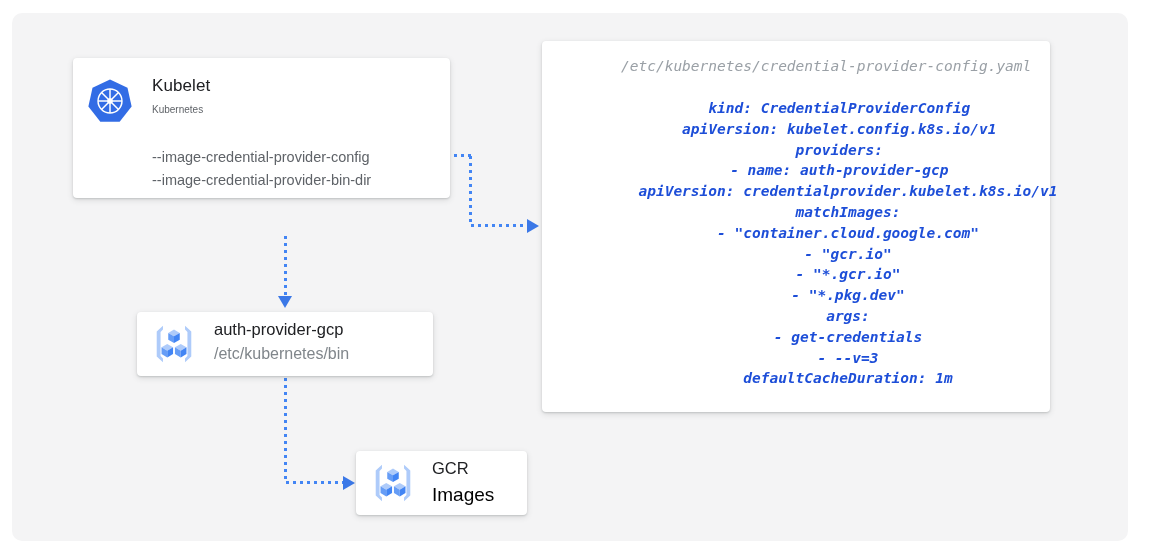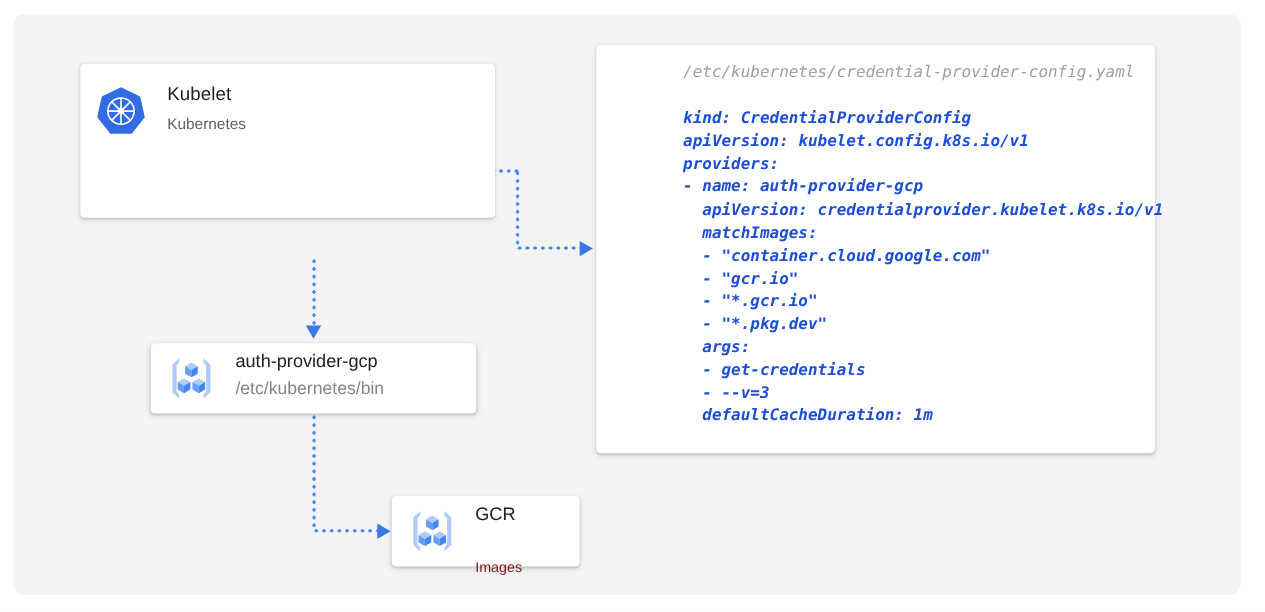--- a/index.html
+++ b/index.html
@@ -60,21 +60,21 @@
     left: 79px;
     top: 18px;
     font-size: 17px;
     color: #202124;
     letter-spacing: .1px;
   }
   #kubelet-card .subtitle {
     position: absolute;
     left: 79px;
     top: 46px;
-    font-size: 14px;
+    font-size: 10px;
     color: #5f6368;
   }
   #kubelet-card .flags {
     position: absolute;
     left: 79px;
     top: 88px;
     font-size: 14.5px;
     color: #5f6368;
     line-height: 23px;
   }
@@ -120,31 +120,31 @@
     position: absolute;
     left: 76px;
     top: 8px;
     font-size: 16.5px;
     color: #202124;
   }
   #gcr-card .subtitle {
     position: absolute;
     left: 76px;
     top: 33px;
-    font-size: 13px;
-    color: #7f1d1d;
-    margin-top: 24px;
+    font-size: 19px;
+    color: #000000;
   }
 
   
   #code-card {
     left: 542px;
     top: 41px;
     width: 508px;
     height: 371px;
+    text-align: center;
   }
   #code-path {
     position: absolute;
     left: 79px;
     top: 17px;
     font-family: "DejaVu Sans Mono", "Liberation Mono", monospace;
     font-style: italic;
     font-size: 14.5px;
     color: #9aa0a6;
     white-space: pre;
@@ -226,20 +226,22 @@
           <line x1="56" y1="50" x2="76" y2="50"></line>
           <line x1="31.6" y1="31.6" x2="45.7" y2="45.7"></line>
           <line x1="54.3" y1="54.3" x2="68.4" y2="68.4"></line>
           <line x1="68.4" y1="31.6" x2="54.3" y2="45.7"></line>
           <line x1="45.7" y1="54.3" x2="31.6" y2="68.4"></line>
         </g>
       </svg>
     </div>
     <div class="title">Kubelet</div>
     <div class="subtitle">Kubernetes</div>
+    <div class="flags" style="white-space:pre;">--image-credential-provider-config
+--image-credential-provider-bin-dir</div>
   </div>
 
   <div class="card" id="provider-card">
     <div class="gcr-icon">
       <svg viewBox="0 0 100 100" width="48" height="48">
         <path d="M27 12 L14 24 L14 76 L27 88 L27 80 L22 75 L22 25 L27 20 Z" fill="#aecbfa"></path>
         <path d="M73 12 L86 24 L86 76 L73 88 L73 80 L78 75 L78 25 L73 20 Z" fill="#aecbfa"></path>
         <g>
           <polygon points="50,20 62,27 50,34 38,27" fill="#aecbfa"></polygon>
           <polygon points="38,27 50,34 50,48 38,41" fill="#669df6"></polygon>

